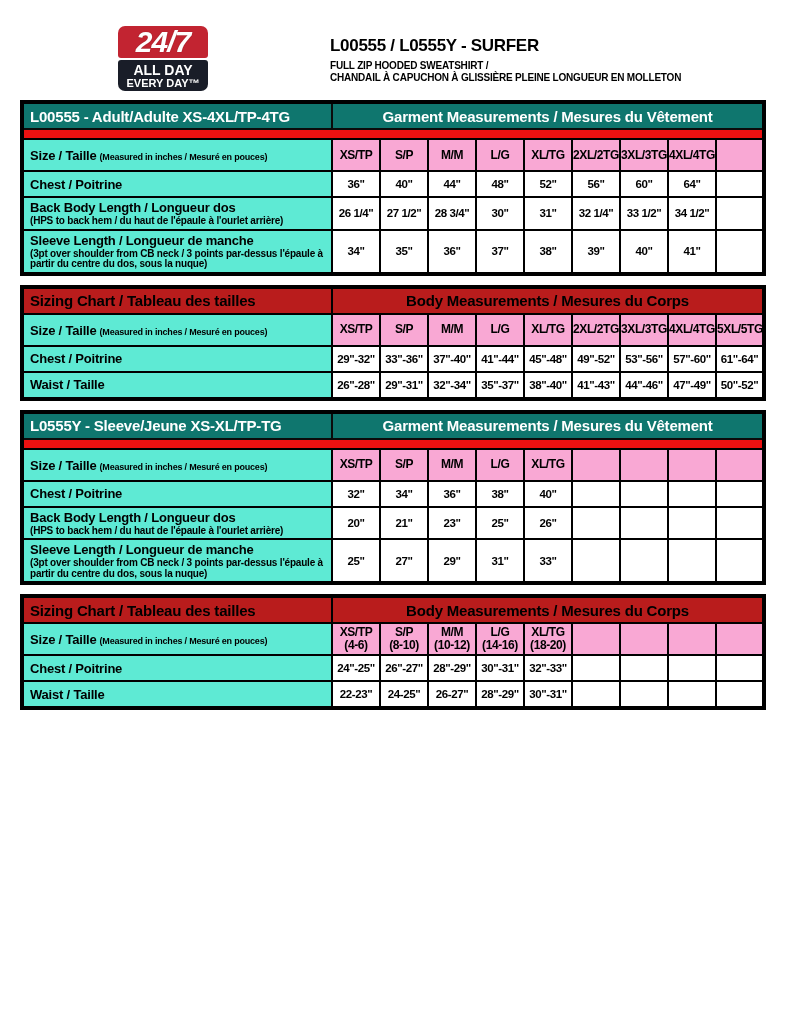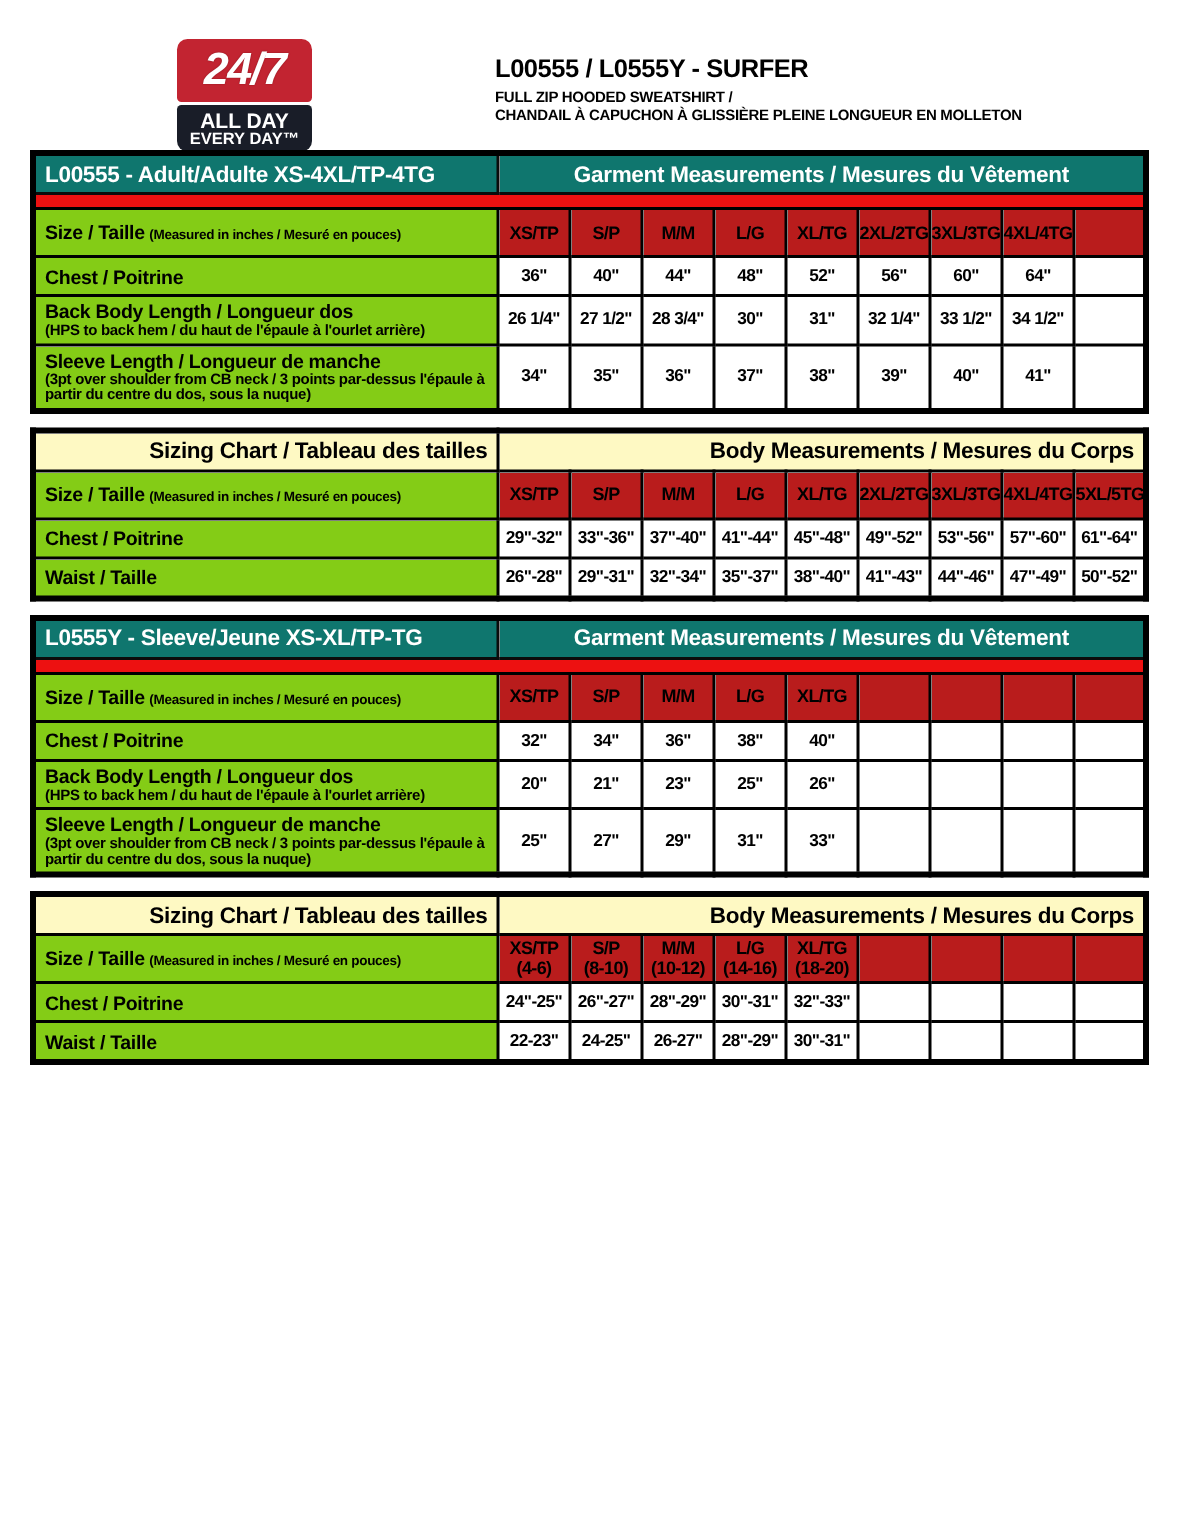--- a/index.html
+++ b/index.html
@@ -5,21 +5,21 @@
   html,body{margin:0;padding:0;}
   body{
     width:791px;height:1024px;background:#ffffff;position:relative;
     font-family:"Liberation Sans",sans-serif;color:#000;overflow:hidden;
     letter-spacing:-0.2px;
   }
   
   .page-header{position:absolute;top:0;left:0;width:791px;height:100px;}
   .logo{position:absolute;left:118px;top:26px;width:90px;}
   .logo-top{
-    background:#c22431;border-radius:7px 7px 3px 3px;height:42px;
+    background:#c22431;border-radius:7px 7px 3px 3px;height:32px;
     display:flex;align-items:center;justify-content:center;margin-bottom:2px;
   }
   .logo-247{
     color:#fff;font-weight:bold;font-style:italic;font-size:30px;
     text-shadow:0 0 1px #7a0d16;letter-spacing:-1px;
   }
   .logo-bottom{
     background:#191d28;border-radius:3px 3px 7px 7px;height:31px;
     display:flex;flex-direction:column;align-items:center;justify-content:center;
   }
@@ -31,30 +31,30 @@
   .doc-sub.second{margin-top:1px;}
   
   #tables{position:absolute;top:100px;left:20px;width:742px;}
   table.chart{
     border-collapse:collapse;table-layout:fixed;width:742px;
     border:4px solid #000;margin-bottom:9px;
   }
   table.chart td{border:2px solid #000;overflow:hidden;}
   .title-row td{height:24px;font-size:15px;font-weight:bold;padding:0 6px;}
   .black-title .title-row td{background:#0f766e;color:#fff;border-color:#0b0b0b;}
-  .white-title .title-row td{background:#fef9c3;color:#000;text-align:right;}
+  .white-title .title-row td{background:#b91c1c;color:#000;}
   .title-left{text-align:left;white-space:nowrap;}
   .title-right{text-align:center;}
   .stripe-row td{height:8px;background:#ed1111;border-top-color:#0b0b0b;padding:0;}
-  .size-row td{height:26px;background:#b91c1c;}
+  .size-row td{height:26px;background:#f9a8d4;}
   td.col-h{
     text-align:center;font-weight:bold;font-size:12px;letter-spacing:-0.4px;
     white-space:pre-line;line-height:13px;padding:2px 0;
   }
-  td.lbl{background:#84cc16;text-align:left;padding:2px 6px;vertical-align:middle;}
+  td.lbl{background:#5eead4;text-align:left;padding:2px 6px;vertical-align:middle;}
   .size-label{font-size:13px;font-weight:bold;}
   .size-note{font-size:9px;font-weight:bold;margin-left:3px;}
   .row-label{font-size:13px;font-weight:bold;line-height:15px;}
   .row-note{font-size:10px;font-weight:bold;line-height:10.5px;margin-top:1px;}
   .data-row td{height:20px;}
   td.val{
     background:#fff;text-align:center;font-weight:bold;font-size:11.5px;
     letter-spacing:-0.4px;white-space:nowrap;
   }
 </style>

